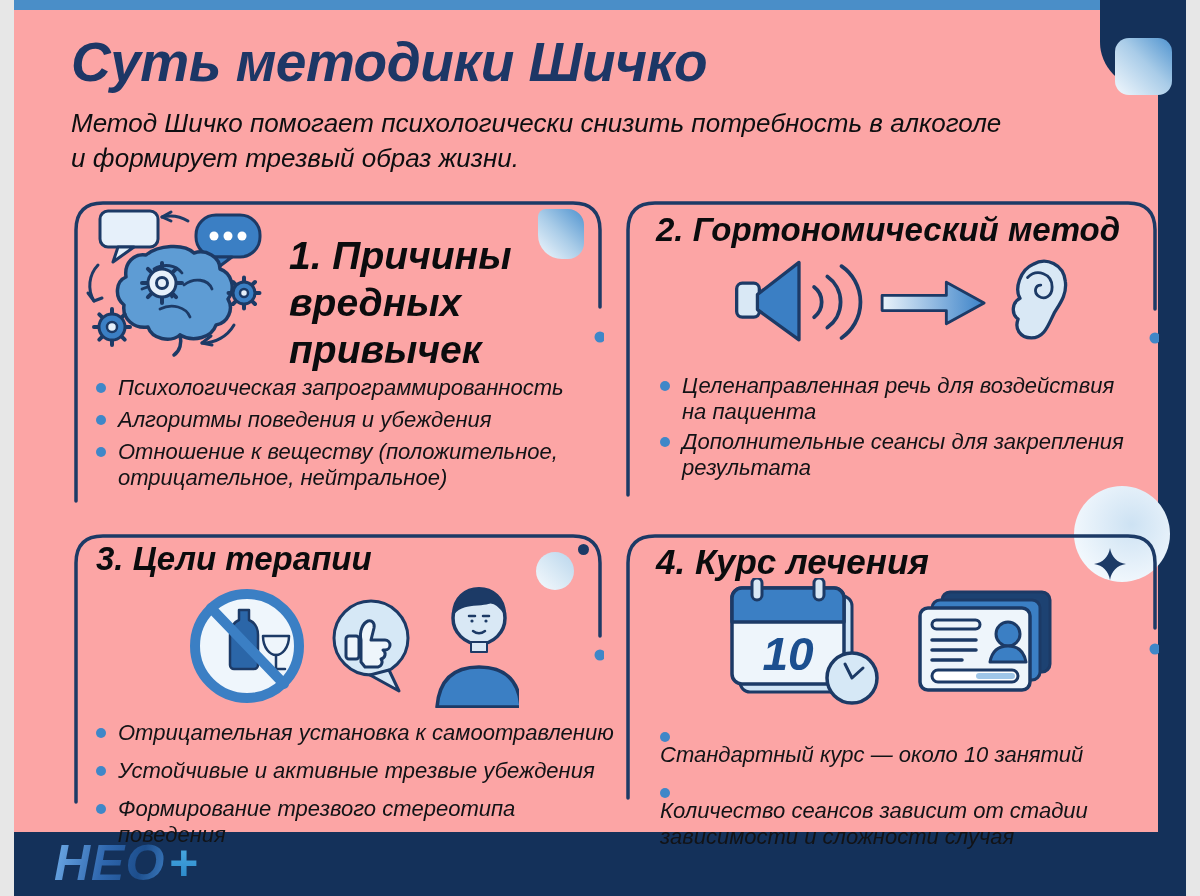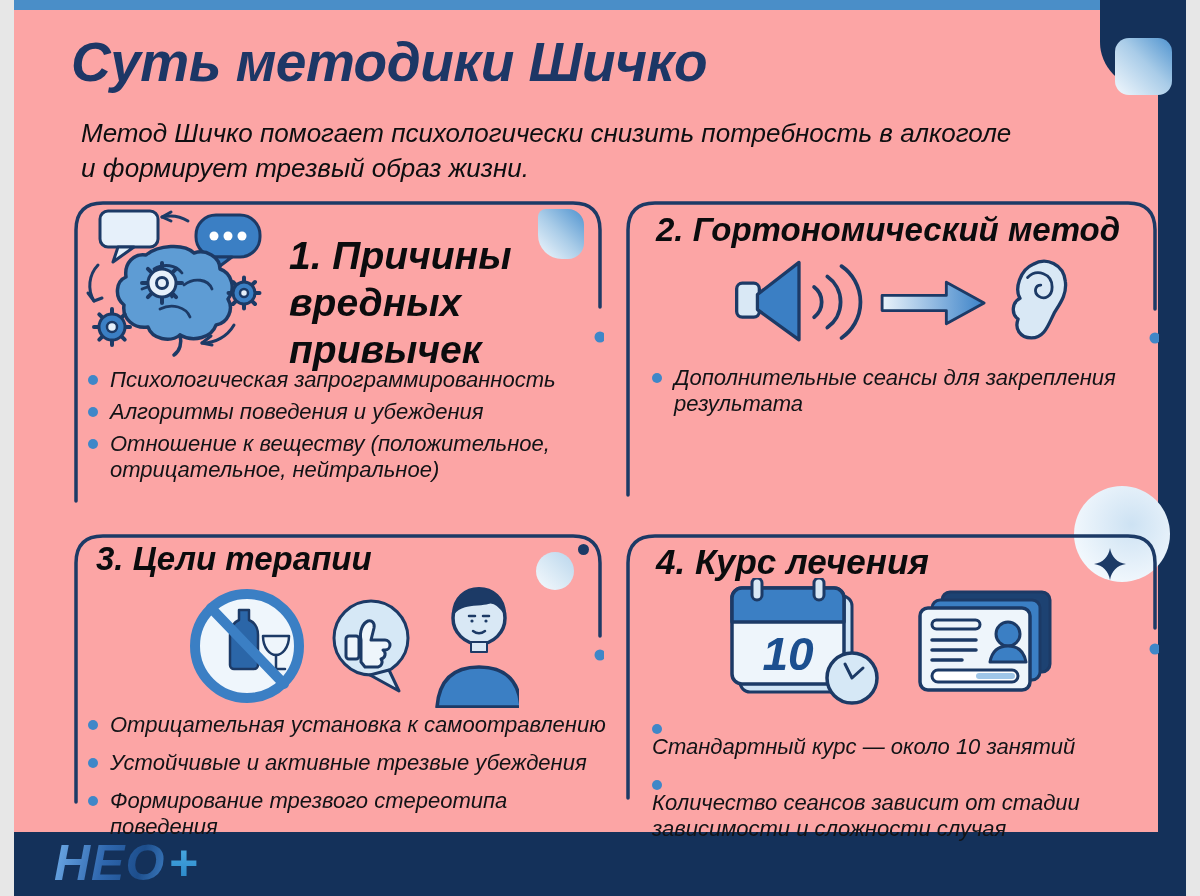--- a/index.html
+++ b/index.html
@@ -16,39 +16,39 @@
   .corner-grad-square{position:absolute;left:1101px;top:38px;width:57px;height:57px;border-radius:14px;
     background:linear-gradient(225deg,#4f93cf 0%,#a9cce8 45%,#f2f8fd 100%);}
   .bottom-bar{position:absolute;left:0;bottom:0;width:1200px;height:64px;background:#14315a;}
   .logo{position:absolute;left:40px;top:836px;font-weight:900;font-size:50px;letter-spacing:1px;line-height:1.1;}
   .logo-neo{display:inline-block;background:linear-gradient(105deg,#71aeea 0%,#2f67ae 45%,#1d4e8c 75%,#3f7fc4 100%);
     -webkit-background-clip:text;background-clip:text;color:transparent;}
   .logo-plus{display:inline-block;background:linear-gradient(180deg,#54b4ea,#1f7cc0);
     -webkit-background-clip:text;background-clip:text;color:transparent;margin-left:3px;}
   
   .main-title{position:absolute;left:57px;top:30px;margin:0;font-size:55px;font-weight:800;color:#1d3766;letter-spacing:-0.5px;}
-  .subtitle{position:absolute;left:57px;top:106px;margin:10px;font-size:26px;line-height:1.35;color:#0d0e10;white-space:pre-line;}
+  .subtitle{position:absolute;left:57px;top:106px;margin:0;font-size:26px;line-height:1.35;color:#0d0e10;white-space:pre-line;}
   
   .card{position:absolute;}
   .card1{left:60px;top:197px;width:530px;height:315px;}
   .card2{left:612px;top:197px;width:533px;height:315px;}
   .card3{left:60px;top:530px;width:530px;height:292px;}
   .card4{left:612px;top:530px;width:533px;height:292px;}
   .border-svg{position:absolute;left:0;top:0;z-index:2;pointer-events:none;}
   .card-title{position:absolute;margin:0;font-weight:800;color:#0b0c0e;white-space:pre-line;z-index:3;}
   .card1 .card-title{left:215px;top:36px;width:300px;font-size:39px;line-height:1.2;}
   .card2 .card-title{left:30px;top:14px;font-size:33px;}
   .card3 .card-title{left:22px;top:10px;font-size:33px;}
   .card4 .card-title{left:30px;top:12px;font-size:35px;}
   .card-icon{position:absolute;z-index:1;}
   .card1 .card-icon{left:10px;top:8px;}
   .card2 .card-icon{left:105px;top:54px;}
   .card3 .card-icon{left:115px;top:50px;}
   .card4 .card-icon{left:98px;top:48px;}
-  .bullets{position:absolute;margin:0;padding:0;list-style:none;z-index:3;}
+  .bullets{position:absolute;margin:8px;padding:0;list-style:none;z-index:3;}
   .card1 .bullets{left:14px;top:170px;width:500px;}
   .card2 .bullets{left:26px;top:168px;width:500px;}
   .card3 .bullets{left:14px;top:182px;width:520px;}
   .card4 .bullets{left:26px;top:186px;width:500px;}
   .bullets li{display:flex;align-items:flex-start;}
   .card1 .bullets li{margin-bottom:6px;}
   .card2 .bullets li{margin-bottom:4px;}
   .card3 .bullets li{margin-bottom:12px;}
   .card4 .bullets li{margin-bottom:12px;flex-direction:column;}
   .bdot{flex:none;width:10px;height:10px;border-radius:50%;background:#3f87c8;margin:8px 12px 0 0;}
@@ -162,20 +162,25 @@
         <polygon points="160,47 228,47 228,33 268,55 228,77 228,63 160,63" fill="url(#arrowGrad)" stroke-width="3"></polygon>
         <path d="M320,14 C334,6 352,14 354,32 C356,46 348,56 342,66 C336,78 332,92 318,92 C306,92 300,82 304,72 C296,66 298,54 306,50 C300,40 306,20 320,14 Z" fill="#d9e8f5" stroke-width="3.5"></path>
         <path d="M314,28 C324,18 340,24 340,38 C340,48 332,52 326,48 C320,44 322,36 328,36" fill="none" stroke-width="3"></path>
       </g>
     </svg>
 
     <h2 class="card-title">2. Гортономический метод</h2>
     <ul class="bullets">
       <li>
           <span class="bdot"></span>
+          <span class="btext">Целенаправленная речь для воздействия
+на пациента</span>
+        </li>
+      <li>
+          <span class="bdot"></span>
           <span class="btext">Дополнительные сеансы для закрепления
 результата</span>
         </li>
     </ul>
   </section>
 
   <section class="card card3">
     <svg class="border-svg" width="530" height="292" viewBox="0 0 530 292">
       <path d="M2,272 V33 Q2,6 29,6 H499 Q526,6 526,33 V106" fill="none" stroke="#1c3a66" stroke-width="3.5" stroke-linecap="round"></path>
       <circle cx="526" cy="125" r="5.5" fill="#3f87c8"></circle>

